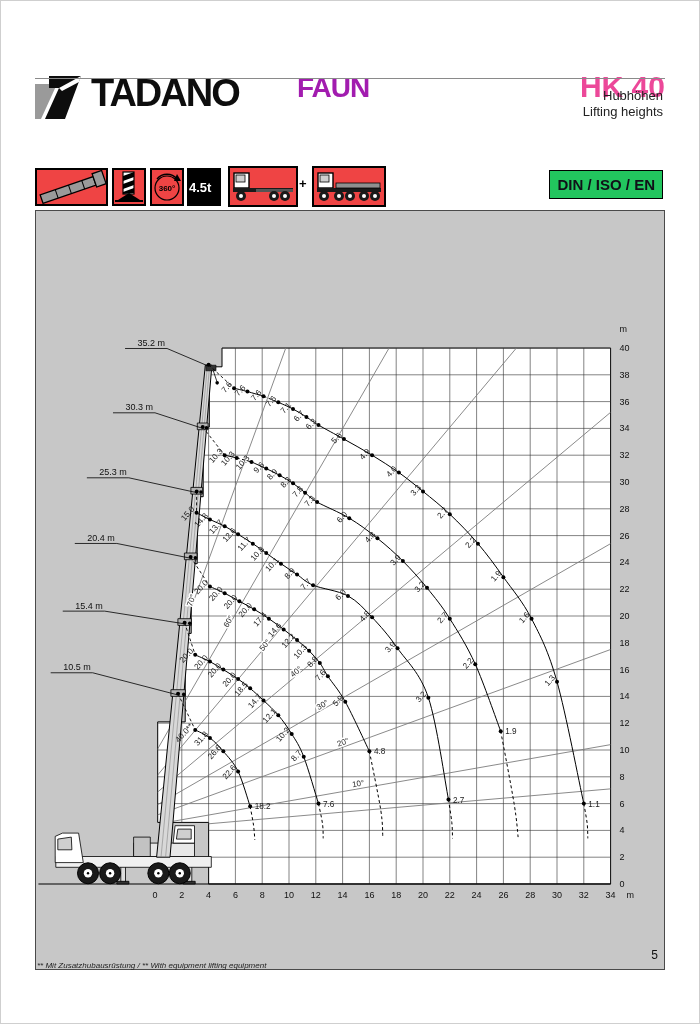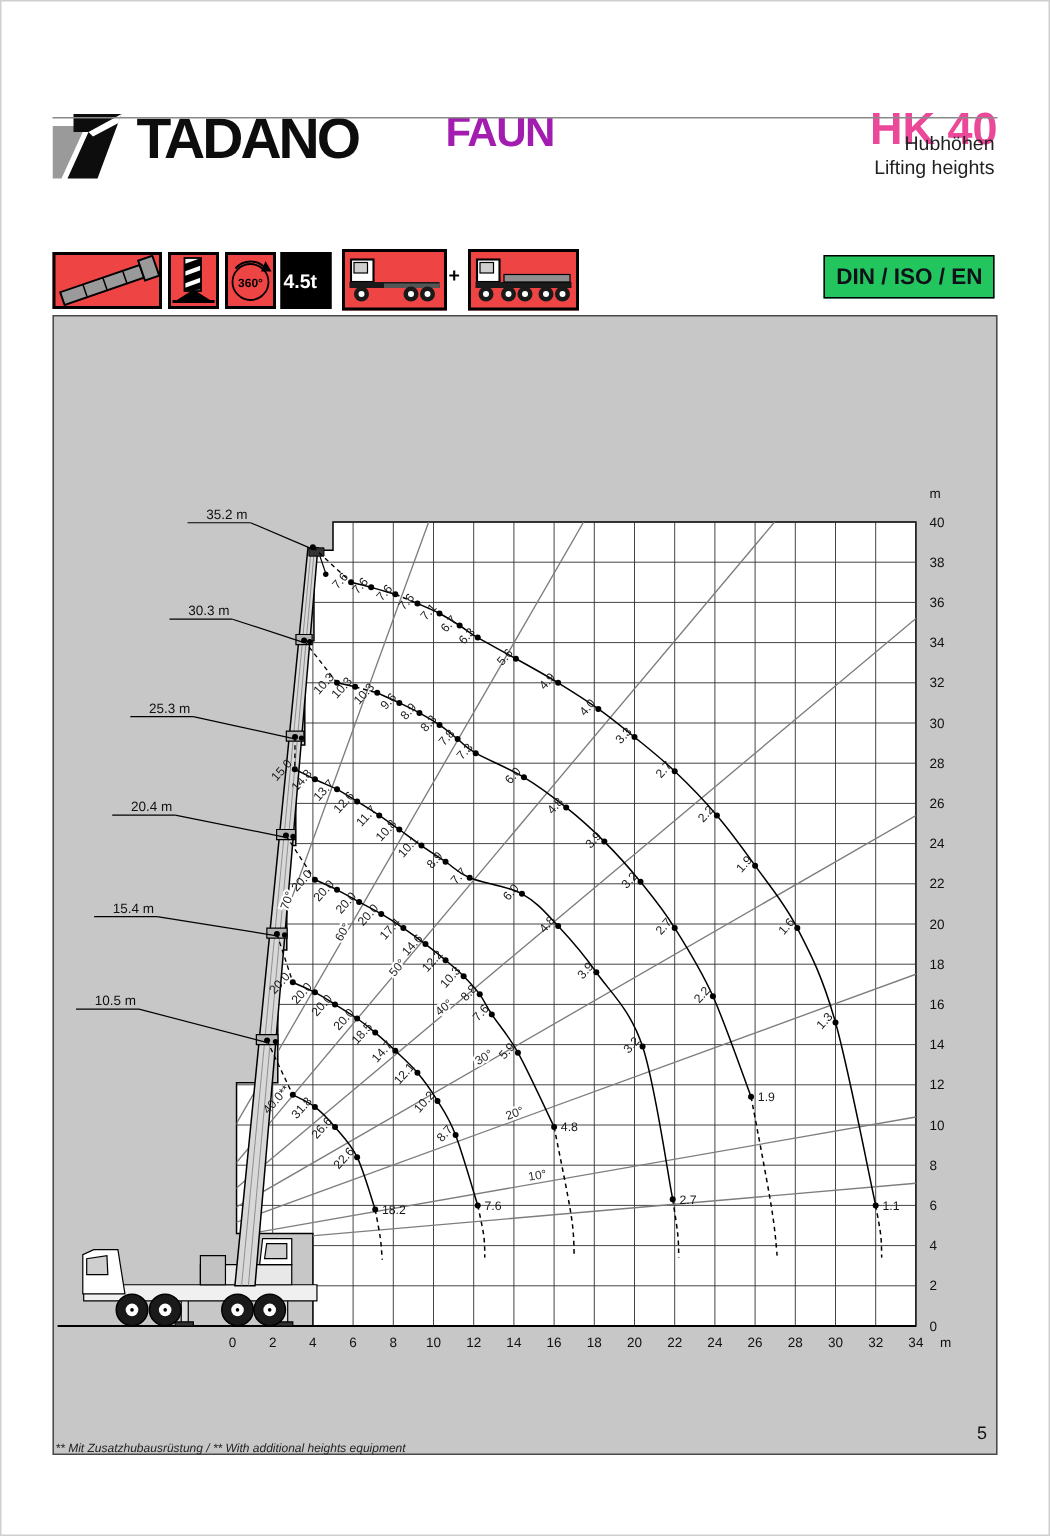--- a/index.html
+++ b/index.html
@@ -469,15 +469,15 @@
           <line x1="68.74000000000001" y1="400.13" x2="147.614" y2="412.7" stroke="#000" stroke-width="0.8"></line>
           <circle cx="148.614" cy="411.7" r="2" fill="#000"></circle>
           <text x="54.68000000000001" y="459.27" font-size="9" fill="#111" text-anchor="end">10.5 m</text>
           <line x1="14.680000000000007" y1="461.77" x2="56.68000000000001" y2="461.77" stroke="#000" stroke-width="0.8"></line>
           <line x1="56.68000000000001" y1="461.77" x2="141.048" y2="483.72" stroke="#000" stroke-width="0.8"></line>
           <circle cx="142.048" cy="482.72" r="2" fill="#000"></circle>
         </g>
       </svg>
   </div>
 
-  <div class="footnote">** Mit Zusatzhubausrüstung / ** With additional heights equipment</div>
+  <div class="footnote">** Mit Zusatzhubausrüstung / ** With equipment lifting equipment</div>
   <div class="page-num">5</div>
 </div>
 
 </body></html>

